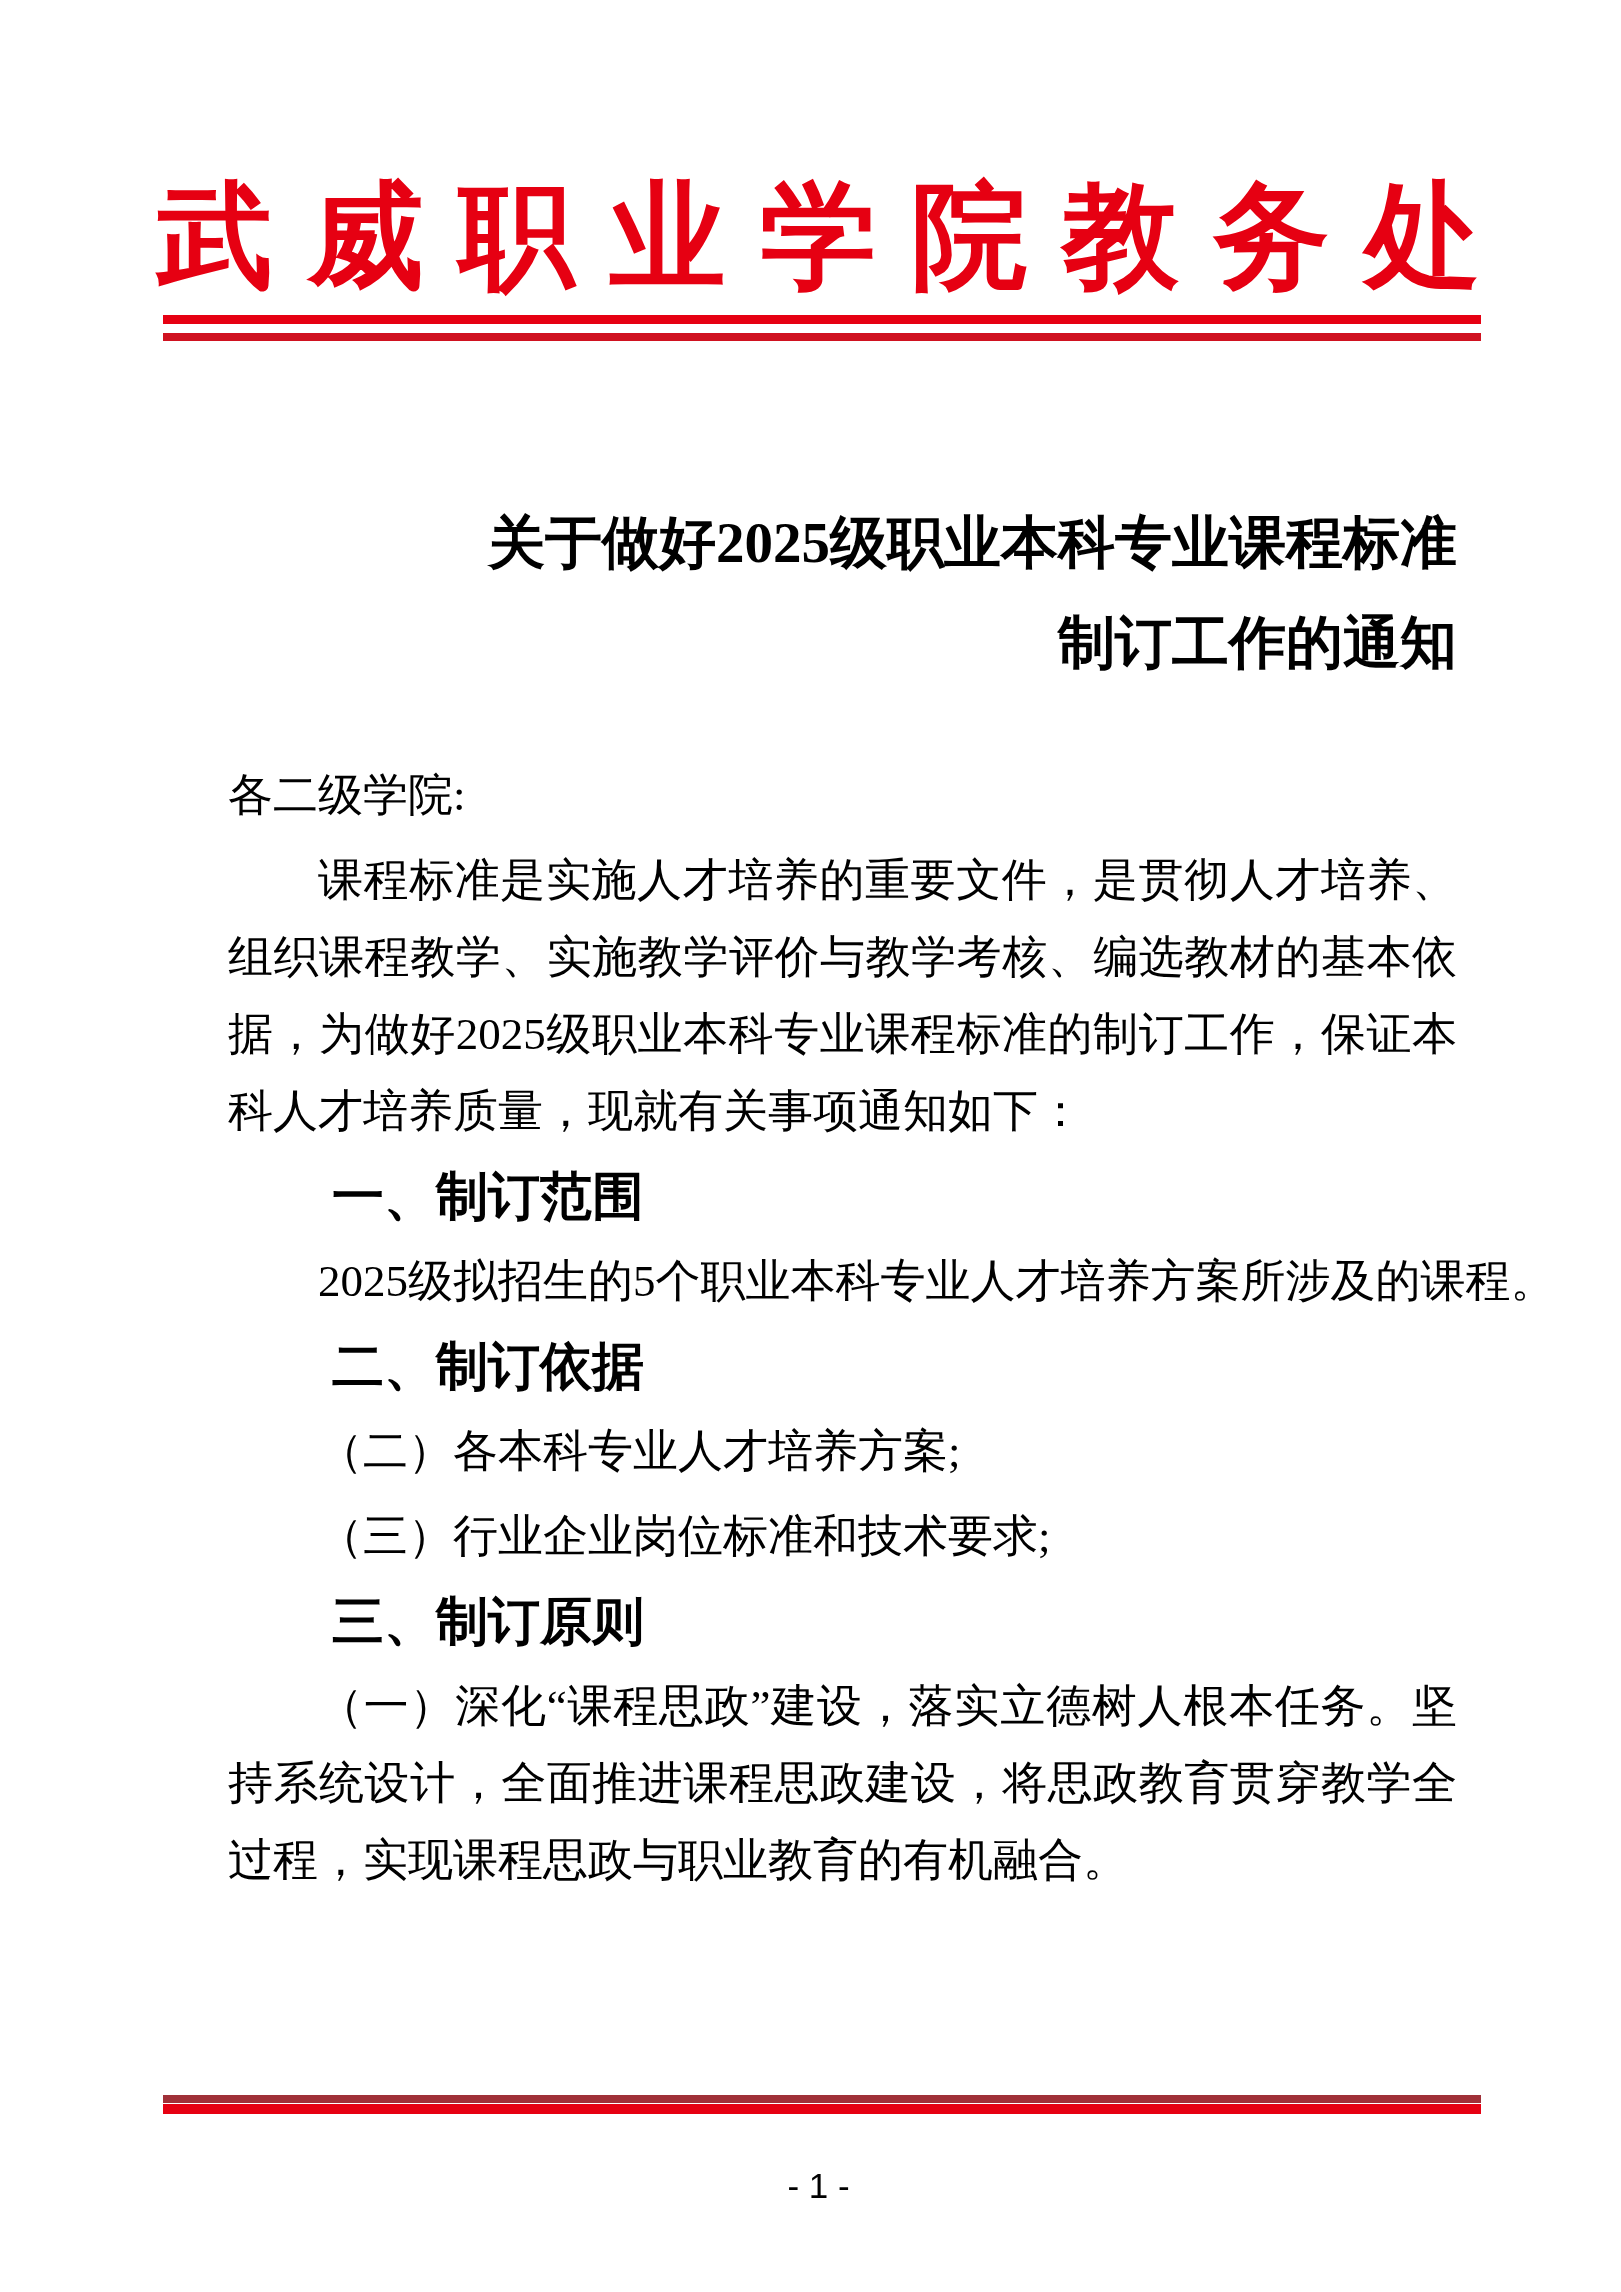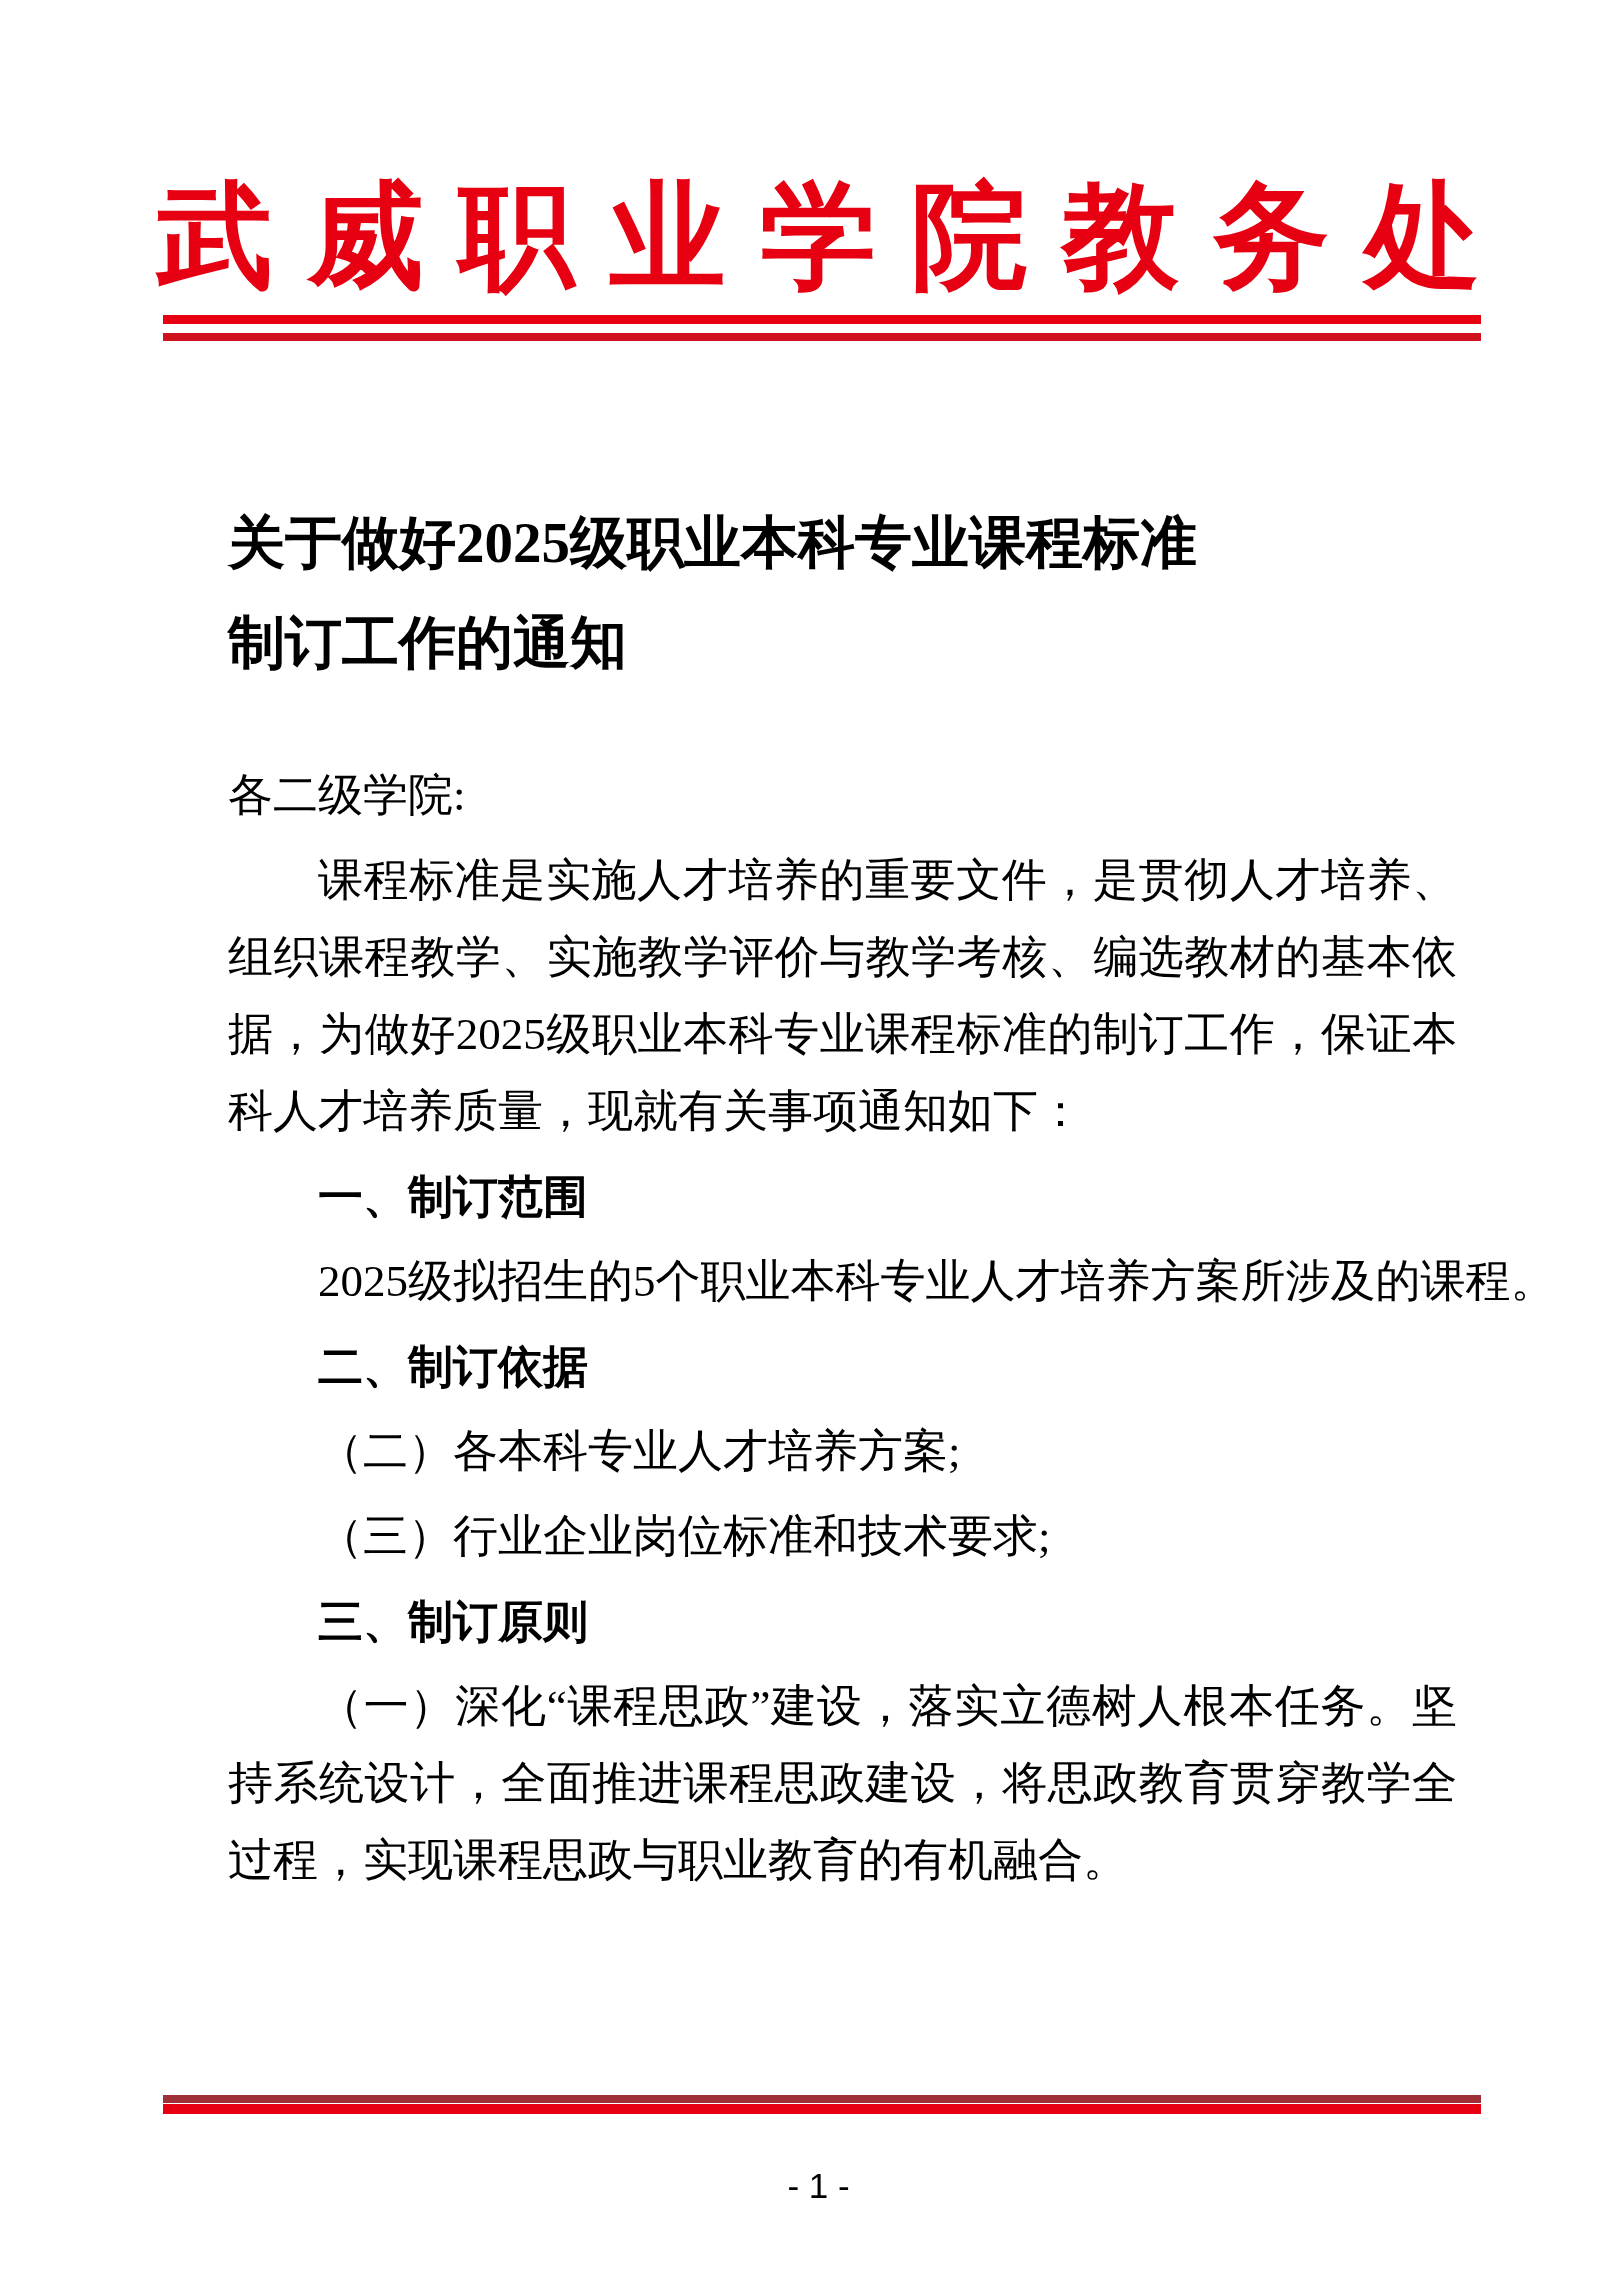--- a/index.html
+++ b/index.html
@@ -36,38 +36,38 @@
   .rule-bottom-thick { top:2096px; height:9.8px; background:#e60012; }
   
   .main {
     position:absolute;
     top:0;
     left:208px;
     width:1253px;
   }
   .doc-title {
     margin-top:477px;
-    text-align:left;
+    text-align:right;
     font-size:57px;
     line-height:92px;
     font-weight:bold;
     color:#000000;
     font-family:"Liberation Serif","DejaVu Serif",serif;
   }
   .body-text { margin-top:52px; font-size:45px; line-height:77px; }
   .para {
     font-size:45px;
     line-height:77px;
     text-align:justify;
     font-weight:normal;
   }
   .indent { text-indent:2em; }
   .nowrap { white-space:nowrap; text-align:center; }
   .section-heading {
-    font-size:45px;
+    font-size:52px;
     line-height:77px;
     font-weight:bold;
     font-family:"Liberation Sans","DejaVu Sans",sans-serif;
     text-indent:2em;
   }
   
   .page-number {
     position:absolute;
     top:2152px;
     left:0;

